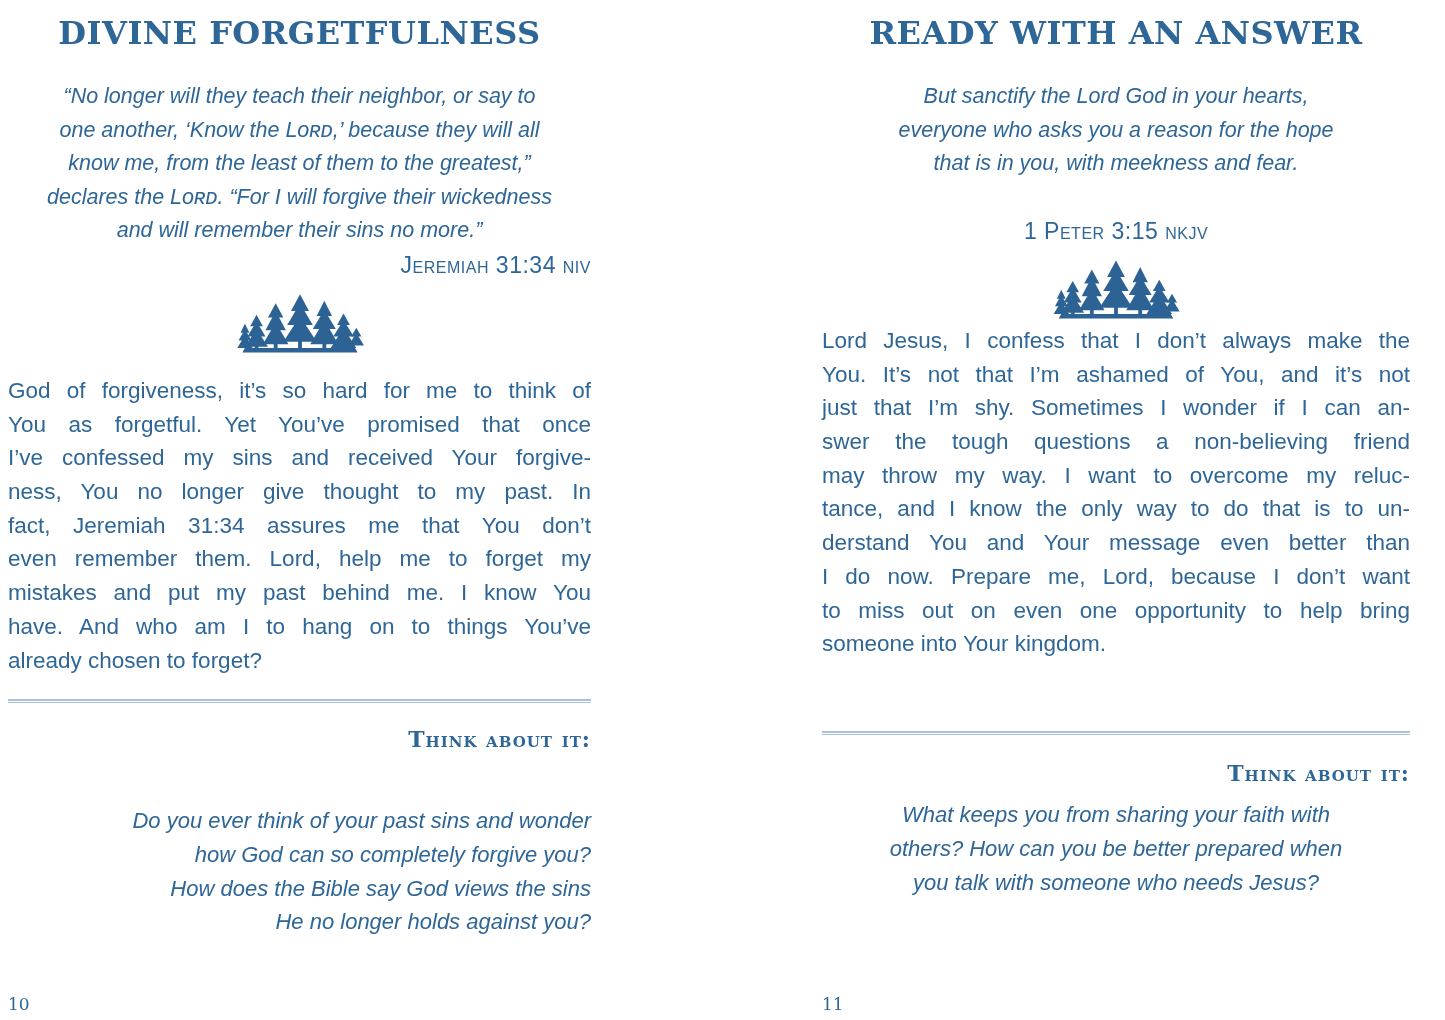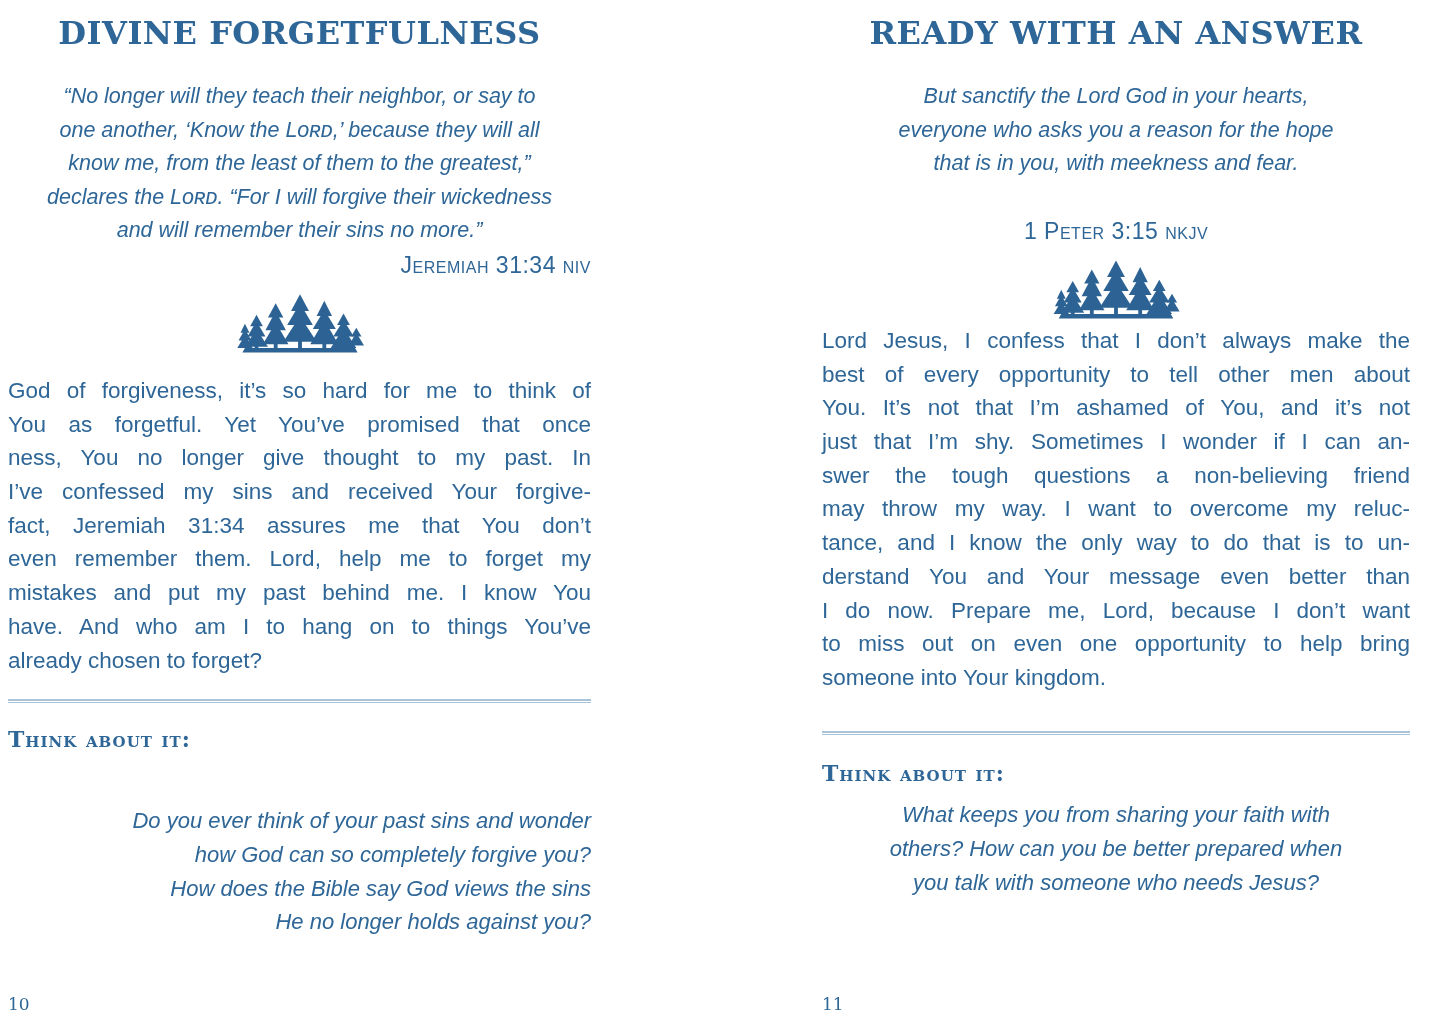--- a/index.html
+++ b/index.html
@@ -45,21 +45,21 @@
   }
   .jline.last{text-align-last:left;}
 
   .divider{
     position:absolute;left:0;right:0;height:4px;
     border-top:2px solid var(--divider-blue);
     border-bottom:1px solid var(--divider-blue);
   }
 
   .think-heading{
-    position:absolute;left:0;right:0;text-align:left;
+    position:absolute;left:0;right:0;text-align:right;
     font-family:"DejaVu Serif","Liberation Serif",serif;
     font-weight:bold;font-variant:small-caps;font-size:22px;
     letter-spacing:1px;color:var(--text-blue);white-space:nowrap;
   }
   .think-block{position:absolute;left:0;right:0;text-align:center;}
   .think-line{
     font-style:italic;font-size:22px;line-height:33.8px;
     color:var(--text-blue);white-space:nowrap;
   }
 
@@ -137,22 +137,22 @@
         <polygon points="188,56 180,70 196,70"></polygon>
           <polygon points="188,64 176,84 200,84"></polygon>
         <path d="M10,95 L190,95 L186,88 L14,88 Z"></path>
       </g>
     </svg>
   </div>
 
   <div class="prayer">
     <div class="jline">God of forgiveness, it’s so hard for me to think of</div>
     <div class="jline">You as forgetful. Yet You’ve promised that once</div>
+    <div class="jline">I’ve confessed my sins and received Your forgive-</div>
     <div class="jline">ness, You no longer give thought to my past. In</div>
-    <div class="jline">I’ve confessed my sins and received Your forgive-</div>
     <div class="jline">fact, Jeremiah 31:34 assures me that You don’t</div>
     <div class="jline">even remember them. Lord, help me to forget my</div>
     <div class="jline">mistakes and put my past behind me. I know You</div>
     <div class="jline">have. And who am I to hang on to things You’ve</div>
     <div class="jline last">already chosen to forget?</div>
   </div>
 
   <div class="divider"></div>
 
   <div class="think-heading">Think about it:</div>
@@ -207,21 +207,20 @@
           <rect x="165" y="86" width="6" height="6"></rect>
         <polygon points="188,56 180,70 196,70"></polygon>
           <polygon points="188,64 176,84 200,84"></polygon>
         <path d="M10,95 L190,95 L186,88 L14,88 Z"></path>
       </g>
     </svg>
   </div>
 
   <div class="prayer">
     <div class="jline">Lord Jesus, I confess that I don’t always make the</div>
-    <div class="jline">best of every opportunity to tell other men about</div>
     <div class="jline">You. It’s not that I’m ashamed of You, and it’s not</div>
     <div class="jline">just that I’m shy. Sometimes I wonder if I can an-</div>
     <div class="jline">swer the tough questions a non-believing friend</div>
     <div class="jline">may throw my way. I want to overcome my reluc-</div>
     <div class="jline">tance, and I know the only way to do that is to un-</div>
     <div class="jline">derstand You and Your message even better than</div>
     <div class="jline">I do now. Prepare me, Lord, because I don’t want</div>
     <div class="jline">to miss out on even one opportunity to help bring</div>
     <div class="jline last">someone into Your kingdom.</div>
   </div>

